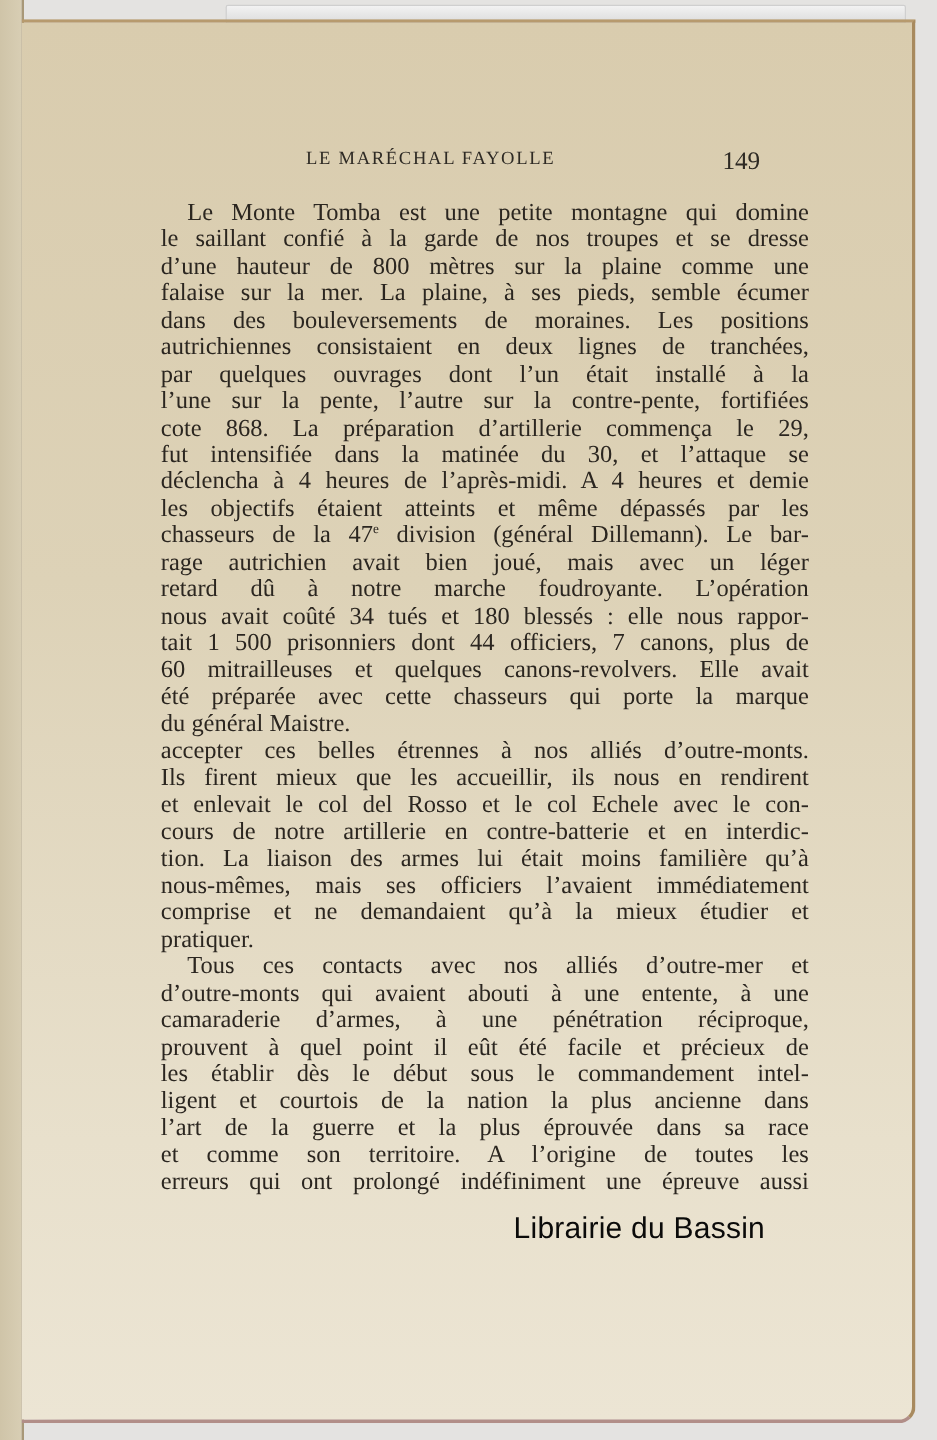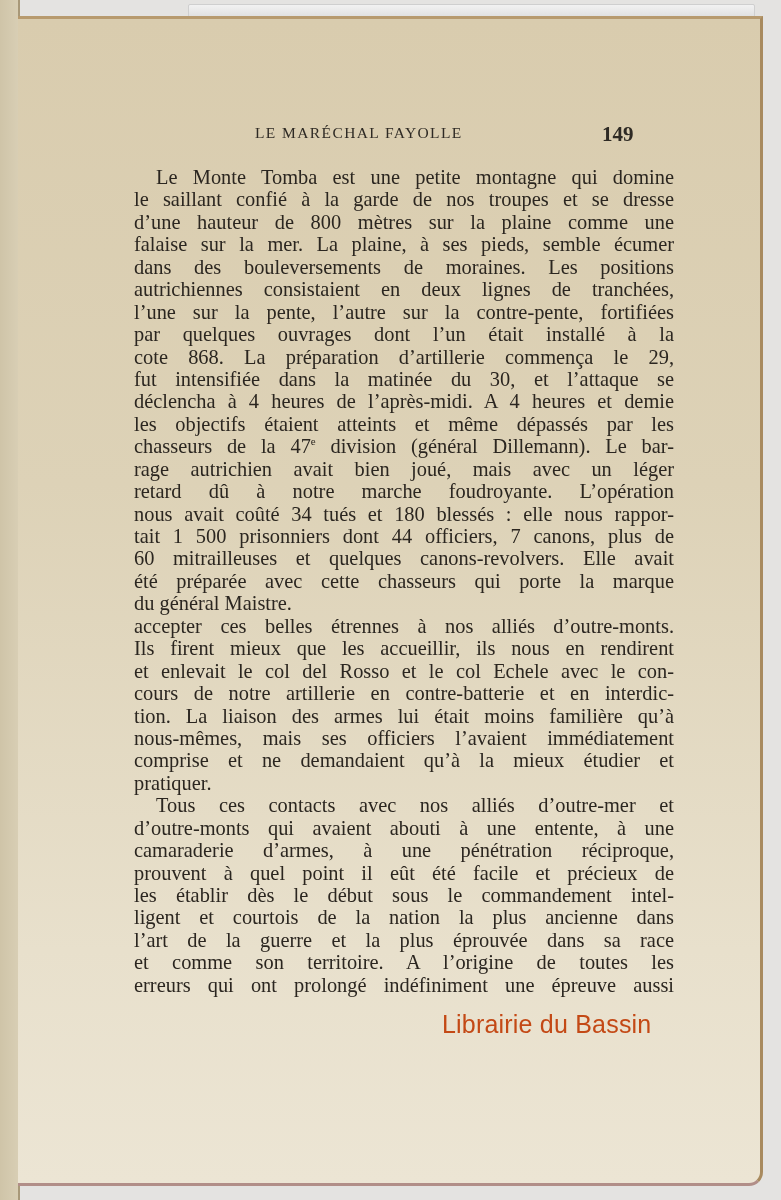--- a/index.html
+++ b/index.html
@@ -32,40 +32,40 @@
     position: absolute; left: 0; top: 124px; width: 100%;
   }
   .running-title {
     position: absolute; left: 255px; top: 0;
     font-family: "Liberation Serif", serif;
     font-size: 15.5px; letter-spacing: 1.4px; color: #2e2a24;
   }
   .page-number {
     position: absolute; left: 602px; top: -2px;
     font-family: "Liberation Serif", serif;
-    font-size: 21px; color: #2e2a24; font-weight: bold;
+    font-size: 21px; color: #2e2a24;
   }
   .text-block {
     position: absolute; left: 94px; top: 166px; width: 540px;
     font-family: "Liberation Serif", serif;
     font-size: 20.4px; line-height: 22.45px; color: #2b2620; margin-left: 40px;
   }
   .line {
     display: block; white-space: nowrap;
     text-align: justify; text-align-last: justify;
     height: 22.45px;
   }
   .line.last { text-align-last: left; }
   .line.indent { padding-left: 22px; }
   .paragraph { margin: 0; }
   sup { font-size: 11px; vertical-align: 8px; line-height: 0; }
   .watermark {
-    position: absolute; left: 442px; top: 1010px;
+    position: absolute; left: 428px; top: 1010px;
     font-family: "Liberation Sans", sans-serif;
-    font-size: 25px; color: #c2410c; letter-spacing: 0.2px;
+    font-size: 25px; color: #000000; letter-spacing: 0.2px;
     opacity: 0.95;
     text-align: center;
   }
 </style>
 </head>
 <body>
 
 <div class="sleeve"></div>
 <div class="left-page-edge"></div>
 
@@ -77,22 +77,22 @@
 </div>
 
 <div class="text-block">
   <div class="paragraph">
     <span class="line indent">Le Monte Tomba est une petite montagne qui domine</span>
     <span class="line">le saillant confié à la garde de nos troupes et se dresse</span>
     <span class="line">d’une hauteur de 800 mètres sur la plaine comme une</span>
     <span class="line">falaise sur la mer. La plaine, à ses pieds, semble écumer</span>
     <span class="line">dans des bouleversements de moraines. Les positions</span>
     <span class="line">autrichiennes consistaient en deux lignes de tranchées,</span>
+    <span class="line">par quelques ouvrages dont l’un était installé à la</span>
     <span class="line">l’une sur la pente, l’autre sur la contre-pente, fortifiées</span>
-    <span class="line">par quelques ouvrages dont l’un était installé à la</span>
     <span class="line">cote 868. La préparation d’artillerie commença le 29,</span>
     <span class="line">fut intensifiée dans la matinée du 30, et l’attaque se</span>
     <span class="line">déclencha à 4 heures de l’après-midi. A 4 heures et demie</span>
     <span class="line">les objectifs étaient atteints et même dépassés par les</span>
     <span class="line"><span>chasseurs de la 47</span><sup>e</sup><span> division (général Dillemann). Le bar-</span></span>
     <span class="line">rage autrichien avait bien joué, mais avec un léger</span>
     <span class="line">retard dû à notre marche foudroyante. L’opération</span>
     <span class="line">nous avait coûté 34 tués et 180 blessés : elle nous rappor-</span>
     <span class="line">tait 1 500 prisonniers dont 44 officiers, 7 canons, plus de</span>
     <span class="line">60 mitrailleuses et quelques canons-revolvers. Elle avait</span>

